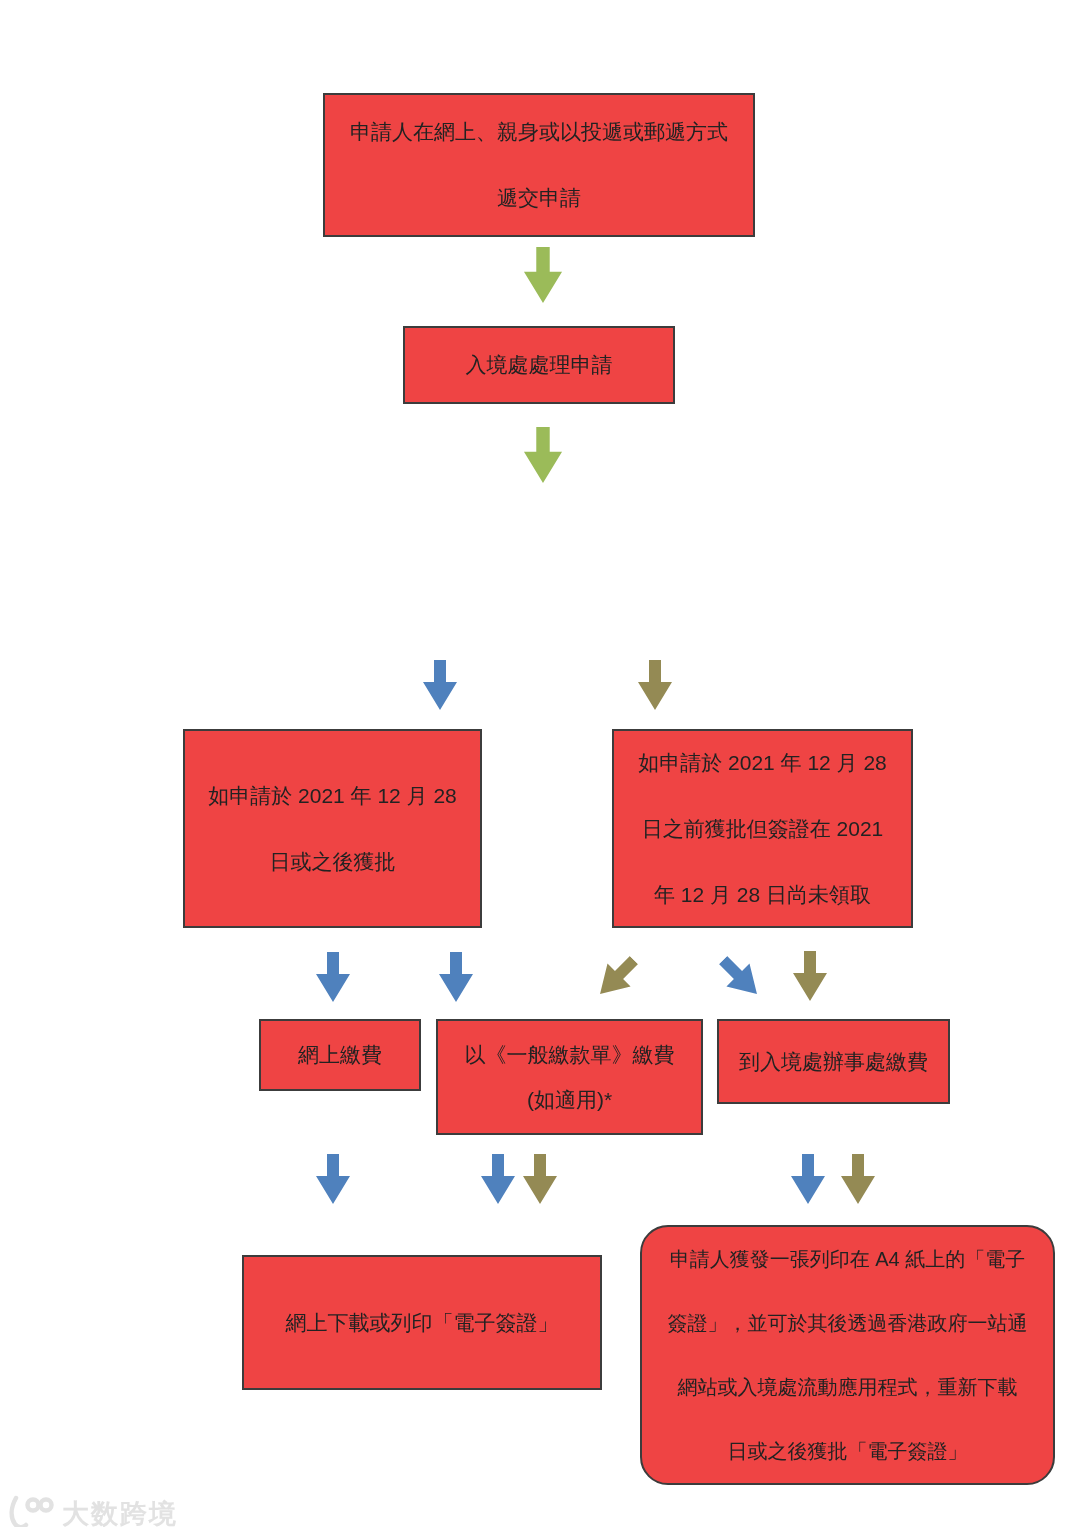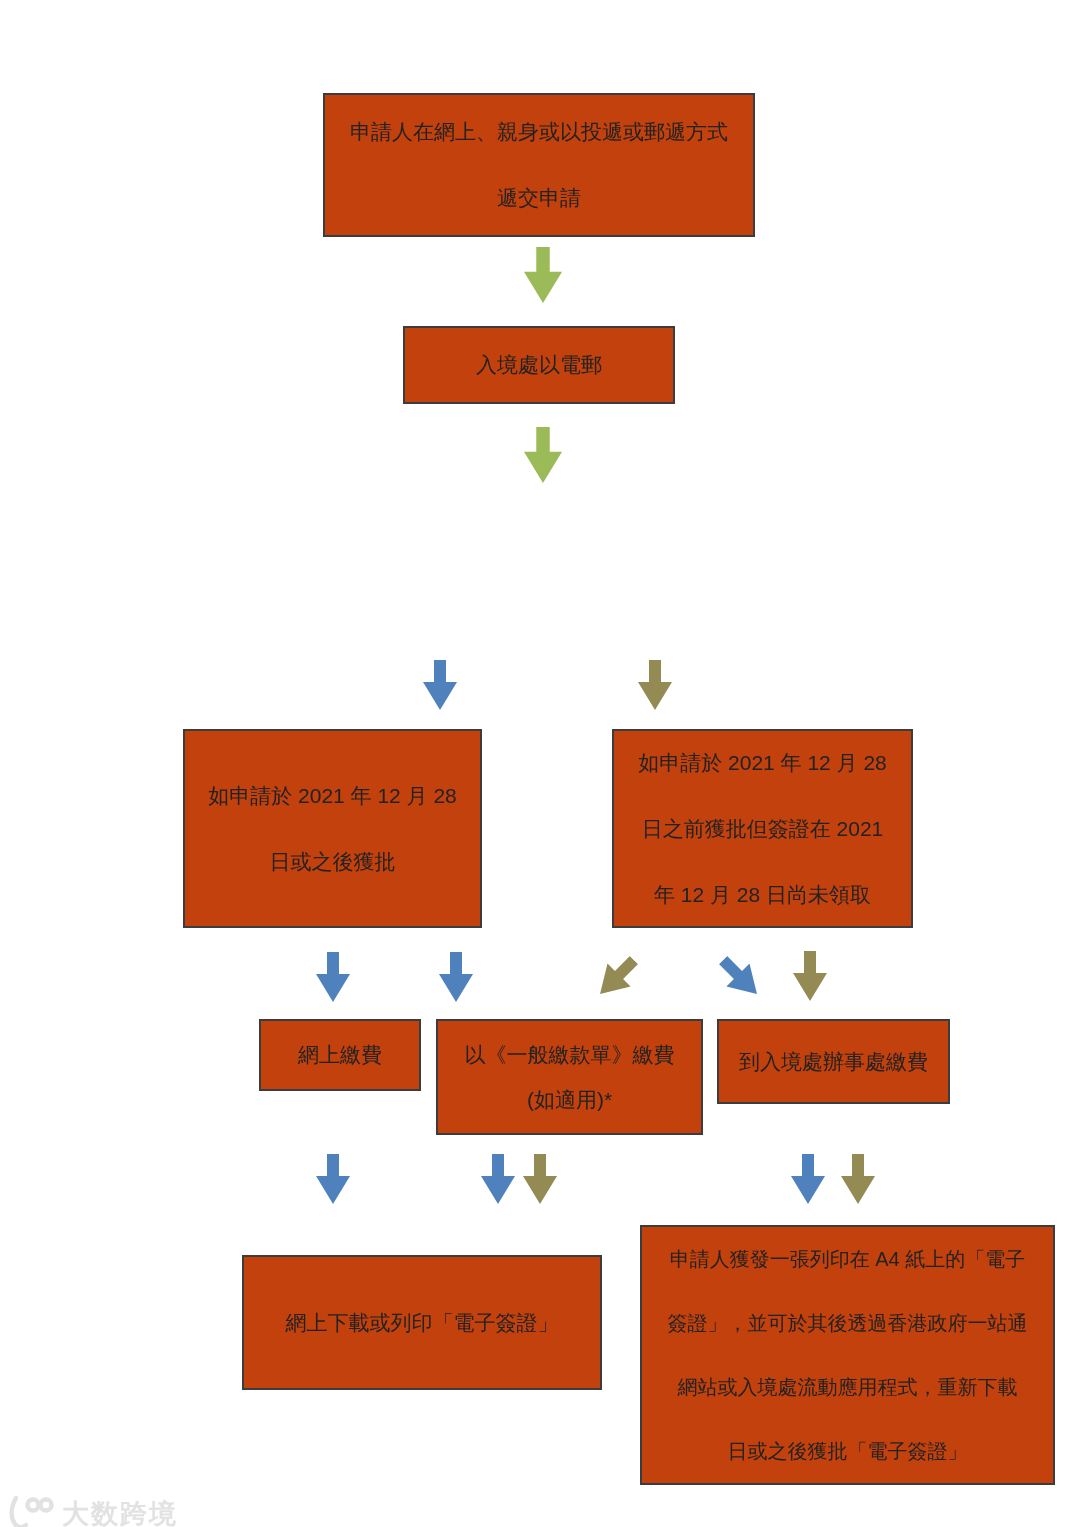--- a/index.html
+++ b/index.html
@@ -7,35 +7,35 @@
     position:relative;
     width:1080px;height:1527px;
     background:#ffffff;
     font-family:"Liberation Sans","DejaVu Sans",sans-serif;
     color:#222222;
     overflow:hidden;
   }
   .box{
     position:absolute;
     border:2px solid var(--border,#3c3c3c);
-    background:#c2410c;
+    background:#ef4444;
     display:flex;
     flex-direction:column;
     align-items:center;
     justify-content:center;
     text-align:center;
     font-size:21px;
     color:#222222;
     box-sizing:border-box;
   }
   .line{display:block;white-space:nowrap;}
   .lh66 .line{line-height:66px;height:66px;}
   .lh64 .line{line-height:64px;height:64px;}
   .lh45 .line{line-height:45px;height:45px;}
-  .fs20{font-size:20px;}
+  .fs20{font-size:20px;border-radius:28px;}
   .arrow{position:absolute;width:38px;height:50px;}
   .arrow svg{display:block;width:100%;height:100%;}
   .arrow-lg{width:46px;height:56px;}
   .a-green{color:var(--green,#9BBB59);}
   .a-blue{color:var(--blue,#4F81BD);}
   .a-olive{color:var(--olive,#948A54);}
   .rot-dl{transform:rotate(45deg);}   
   .rot-dr{transform:rotate(-45deg);}  
   #watermark{
     position:absolute;left:8px;top:1484px;
@@ -57,21 +57,21 @@
     <span class="line">遞交申請</span>
   </div>
 
   <div class="arrow arrow-lg a-green" style="left:520px;top:247px;">
     <svg viewBox="0 0 34 50">
         <path fill="currentColor" d="M11 0 H23 V22 H34 L17 50 L0 22 H11 Z"></path>
       </svg>
   </div>
 
   <div class="box" style="left:403px;top:326px;width:272px;height:78px;">
-    <span class="line">入境處以電郵</span>
+    <span class="line">入境處處理申請</span>
   </div>
 
   <div class="arrow arrow-lg a-green" style="left:520px;top:427px;">
     <svg viewBox="0 0 34 50">
         <path fill="currentColor" d="M11 0 H23 V22 H34 L17 50 L0 22 H11 Z"></path>
       </svg>
   </div>
 
 
   <div class="arrow a-blue" style="left:421px;top:660px;">

